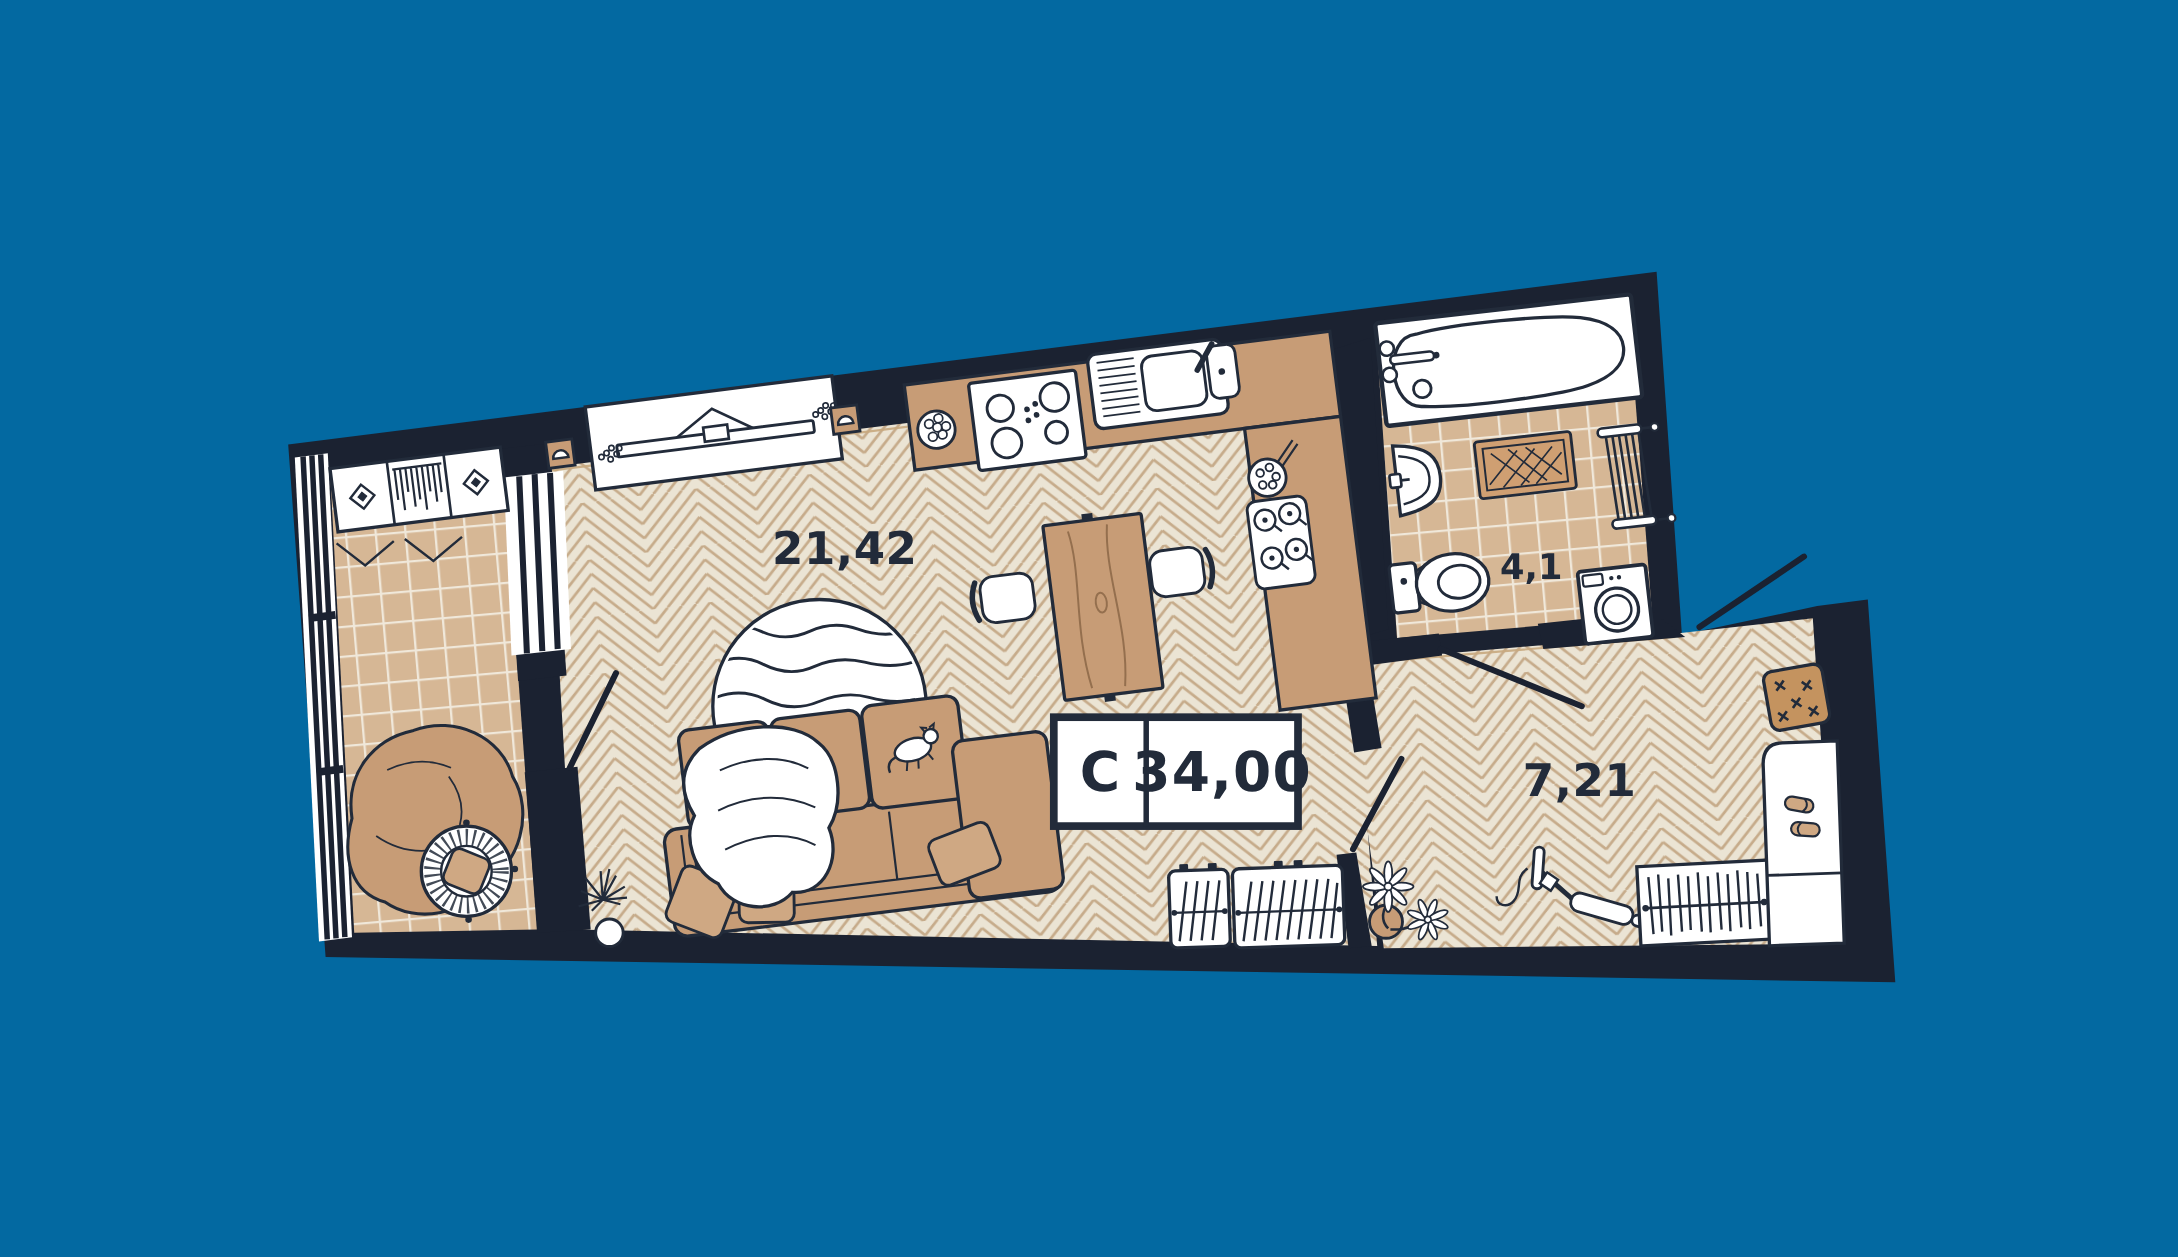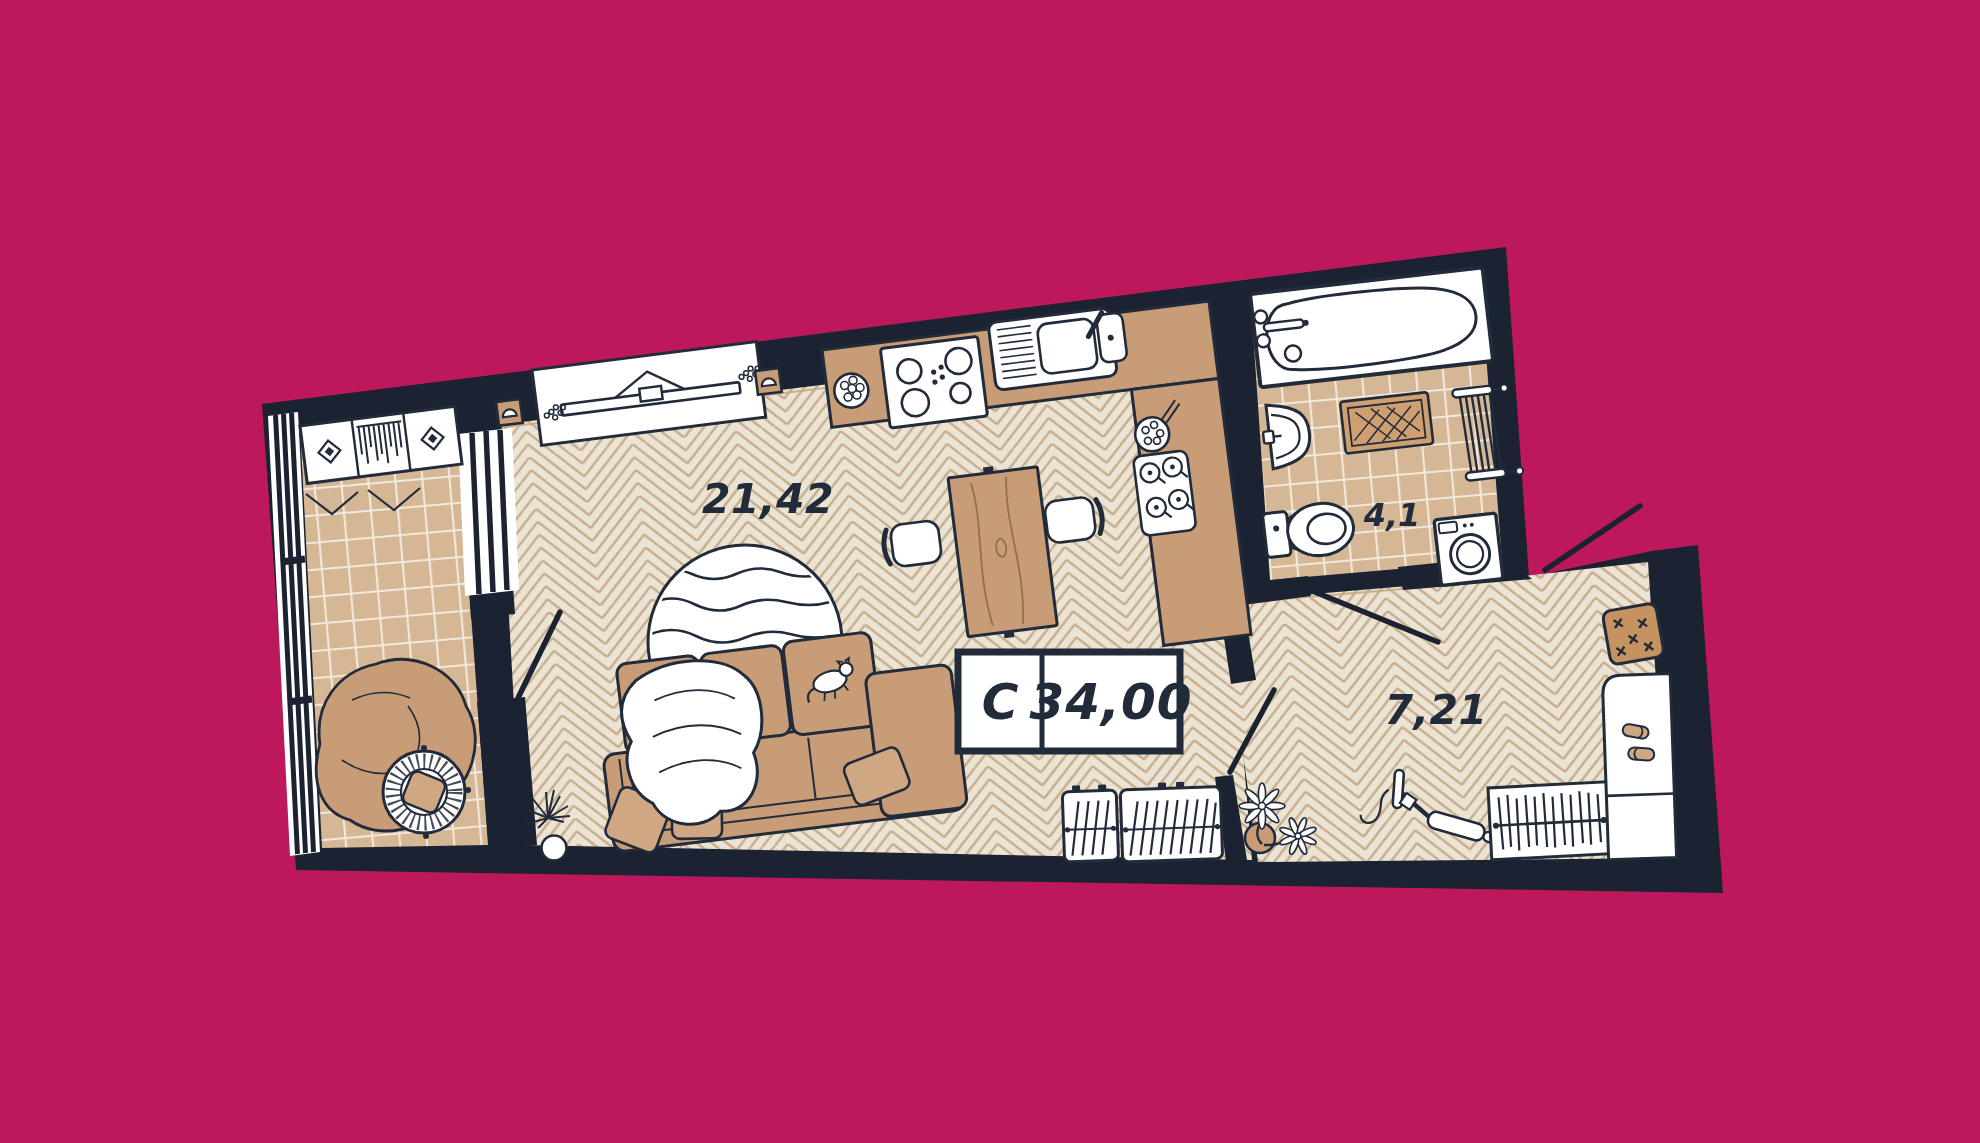--- a/index.html
+++ b/index.html
@@ -1,17 +1,17 @@
 <!DOCTYPE html>
 <html style="--wall: #1b2231; --ink: #222b3a; --floorwood: #ebe4d4; --woodline: #c6ab8a; --tile: #d6b795; --grout: #f0e8da; --furn: #c79c76; --furnlight: #cfa883; --mat: #c4935f; --wooddark: #946f4e; --trim: #c8a87e; --paper: #ffffff;"><head>
 <meta charset="utf-8">
 <style>
   html,body{margin:0;padding:0;background:#ffffff;}
   body{width:1980px;height:1143px;font-family:"DejaVu Sans","Liberation Sans",sans-serif;}
-  .stage{position:relative;width:1980px;height:1143px;overflow:hidden;background:#be185d;font-style:italic;}
+  .stage{position:relative;width:1980px;height:1143px;overflow:hidden;background:#0369a1;}
   svg{display:block}
   text{font-family:"DejaVu Sans","Liberation Sans",sans-serif;fill:var(--ink);}
 </style>
 </head>
 <body>
 
 <div class="stage">
 <svg width="1980" height="1143" viewBox="0 0 1980 1143">
   <defs>
     <pattern id="hb" width="104" height="52" patternUnits="userSpaceOnUse" patternTransform="rotate(-7.2)">

